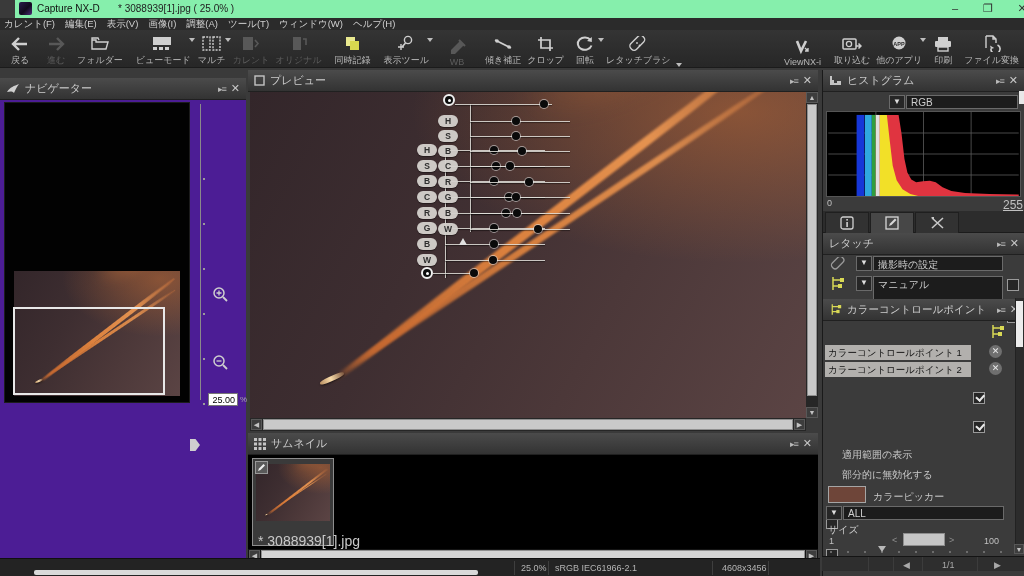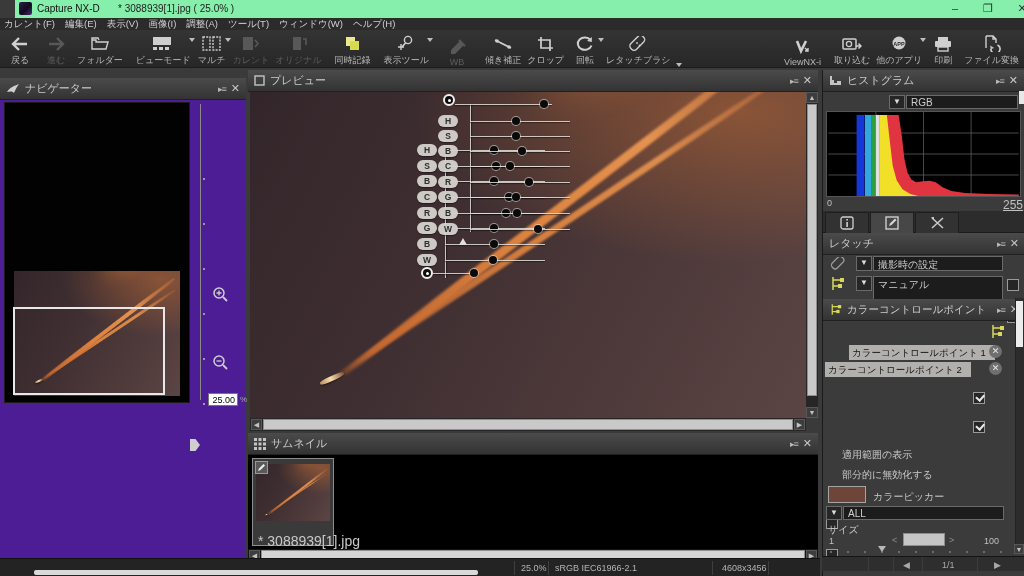--- a/index.html
+++ b/index.html
@@ -643,21 +643,21 @@
       <span class="pmenu">▸≡</span>
       <span class="pclose">✕</span>
     </div>
     <div class="abs yellow-ic" style="left:166px;top:254px;">
       <svg width="16" height="15" viewBox="0 0 16 15">
           <path d="M4 1 L4 14 M4 4 L12 4 M4 10 L10 10" stroke="currentColor" stroke-width="1.5" fill="none"></path>
           <rect x="11" y="2" width="4" height="4" fill="currentColor"></rect>
           <rect x="9" y="8" width="4" height="4" fill="currentColor"></rect>
         </svg>
     </div>
-    <div class="abs cpl-row" style="left:2px;top:275px;width:146px;margin-left:24px;">カラーコントロールポイント 1</div>
+    <div class="abs cpl-row" style="left:2px;top:275px;width:146px;">カラーコントロールポイント 1</div>
     <div class="abs checkbox checked" style="left:150px;top:276px;"></div>
     <div class="abs circle-x" style="left:166px;top:275px;">✕</div>
     <div class="abs cpl-row" style="left:2px;top:292px;width:146px;">カラーコントロールポイント 2</div>
     <div class="abs checkbox checked" style="left:150px;top:293px;"></div>
     <div class="abs circle-x" style="left:166px;top:292px;">✕</div>
 
     <div class="abs checkbox" style="left:3px;top:377px;"></div>
     <span class="abs cb-label" style="left:19px;top:378px;">適用範囲の表示</span>
     <div class="abs checkbox" style="left:3px;top:397px;"></div>
     <span class="abs cb-label" style="left:19px;top:398px;">部分的に無効化する</span>

